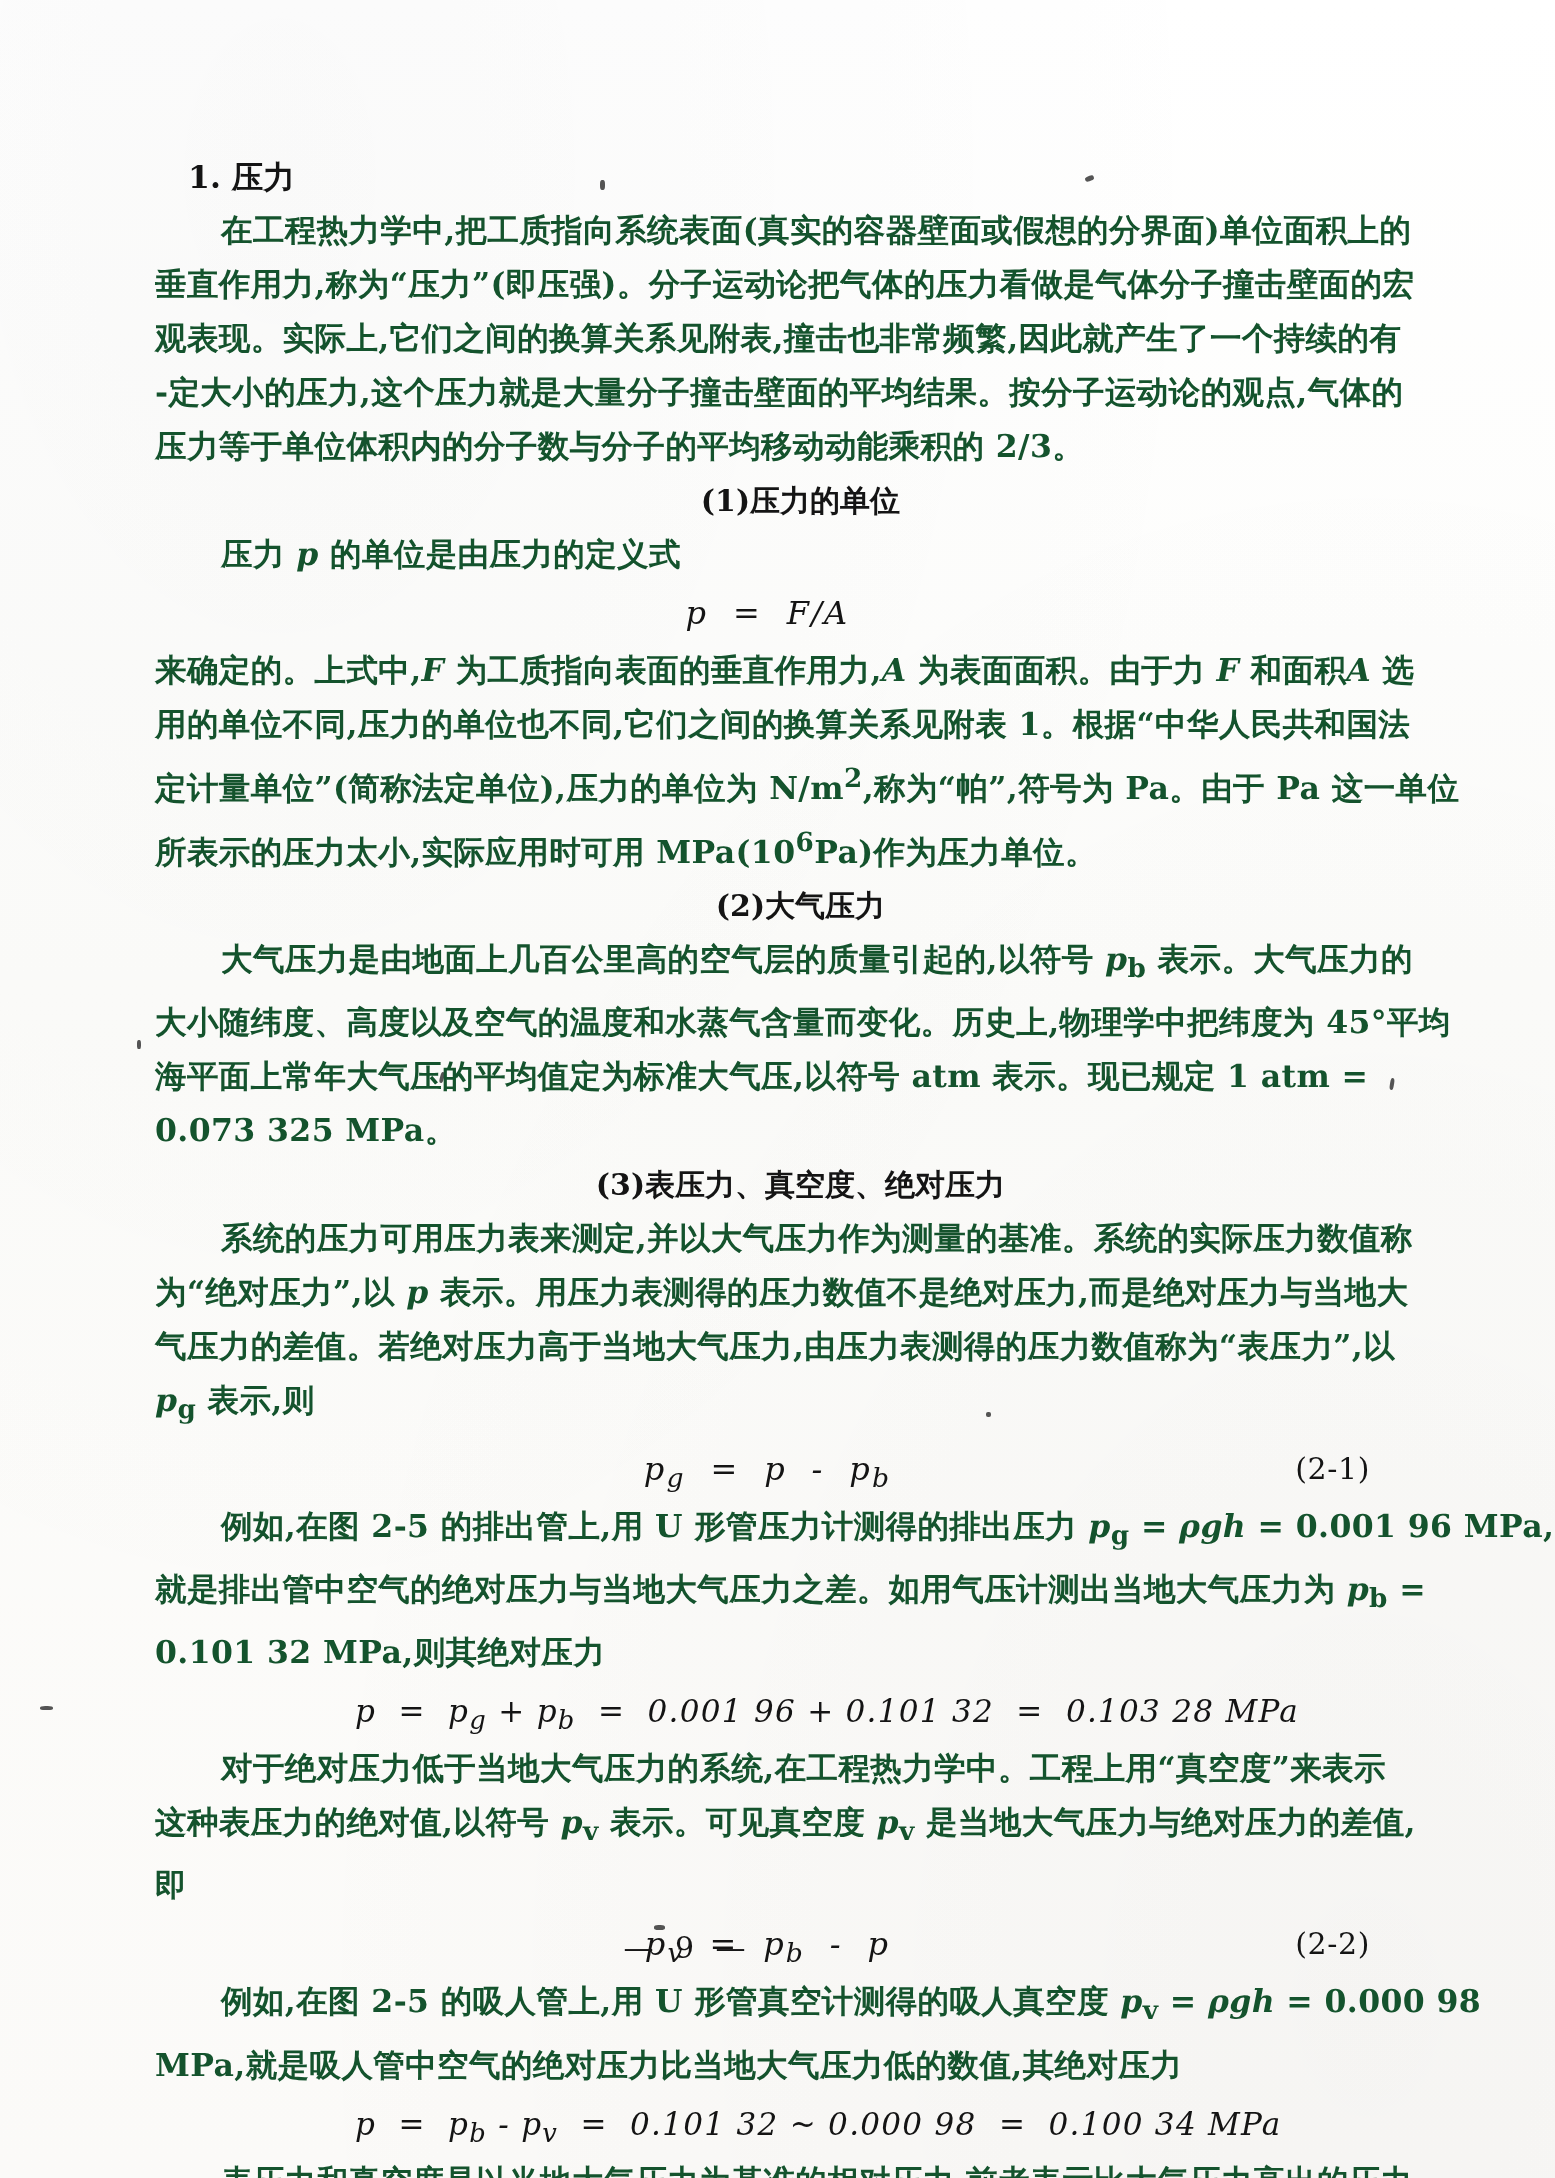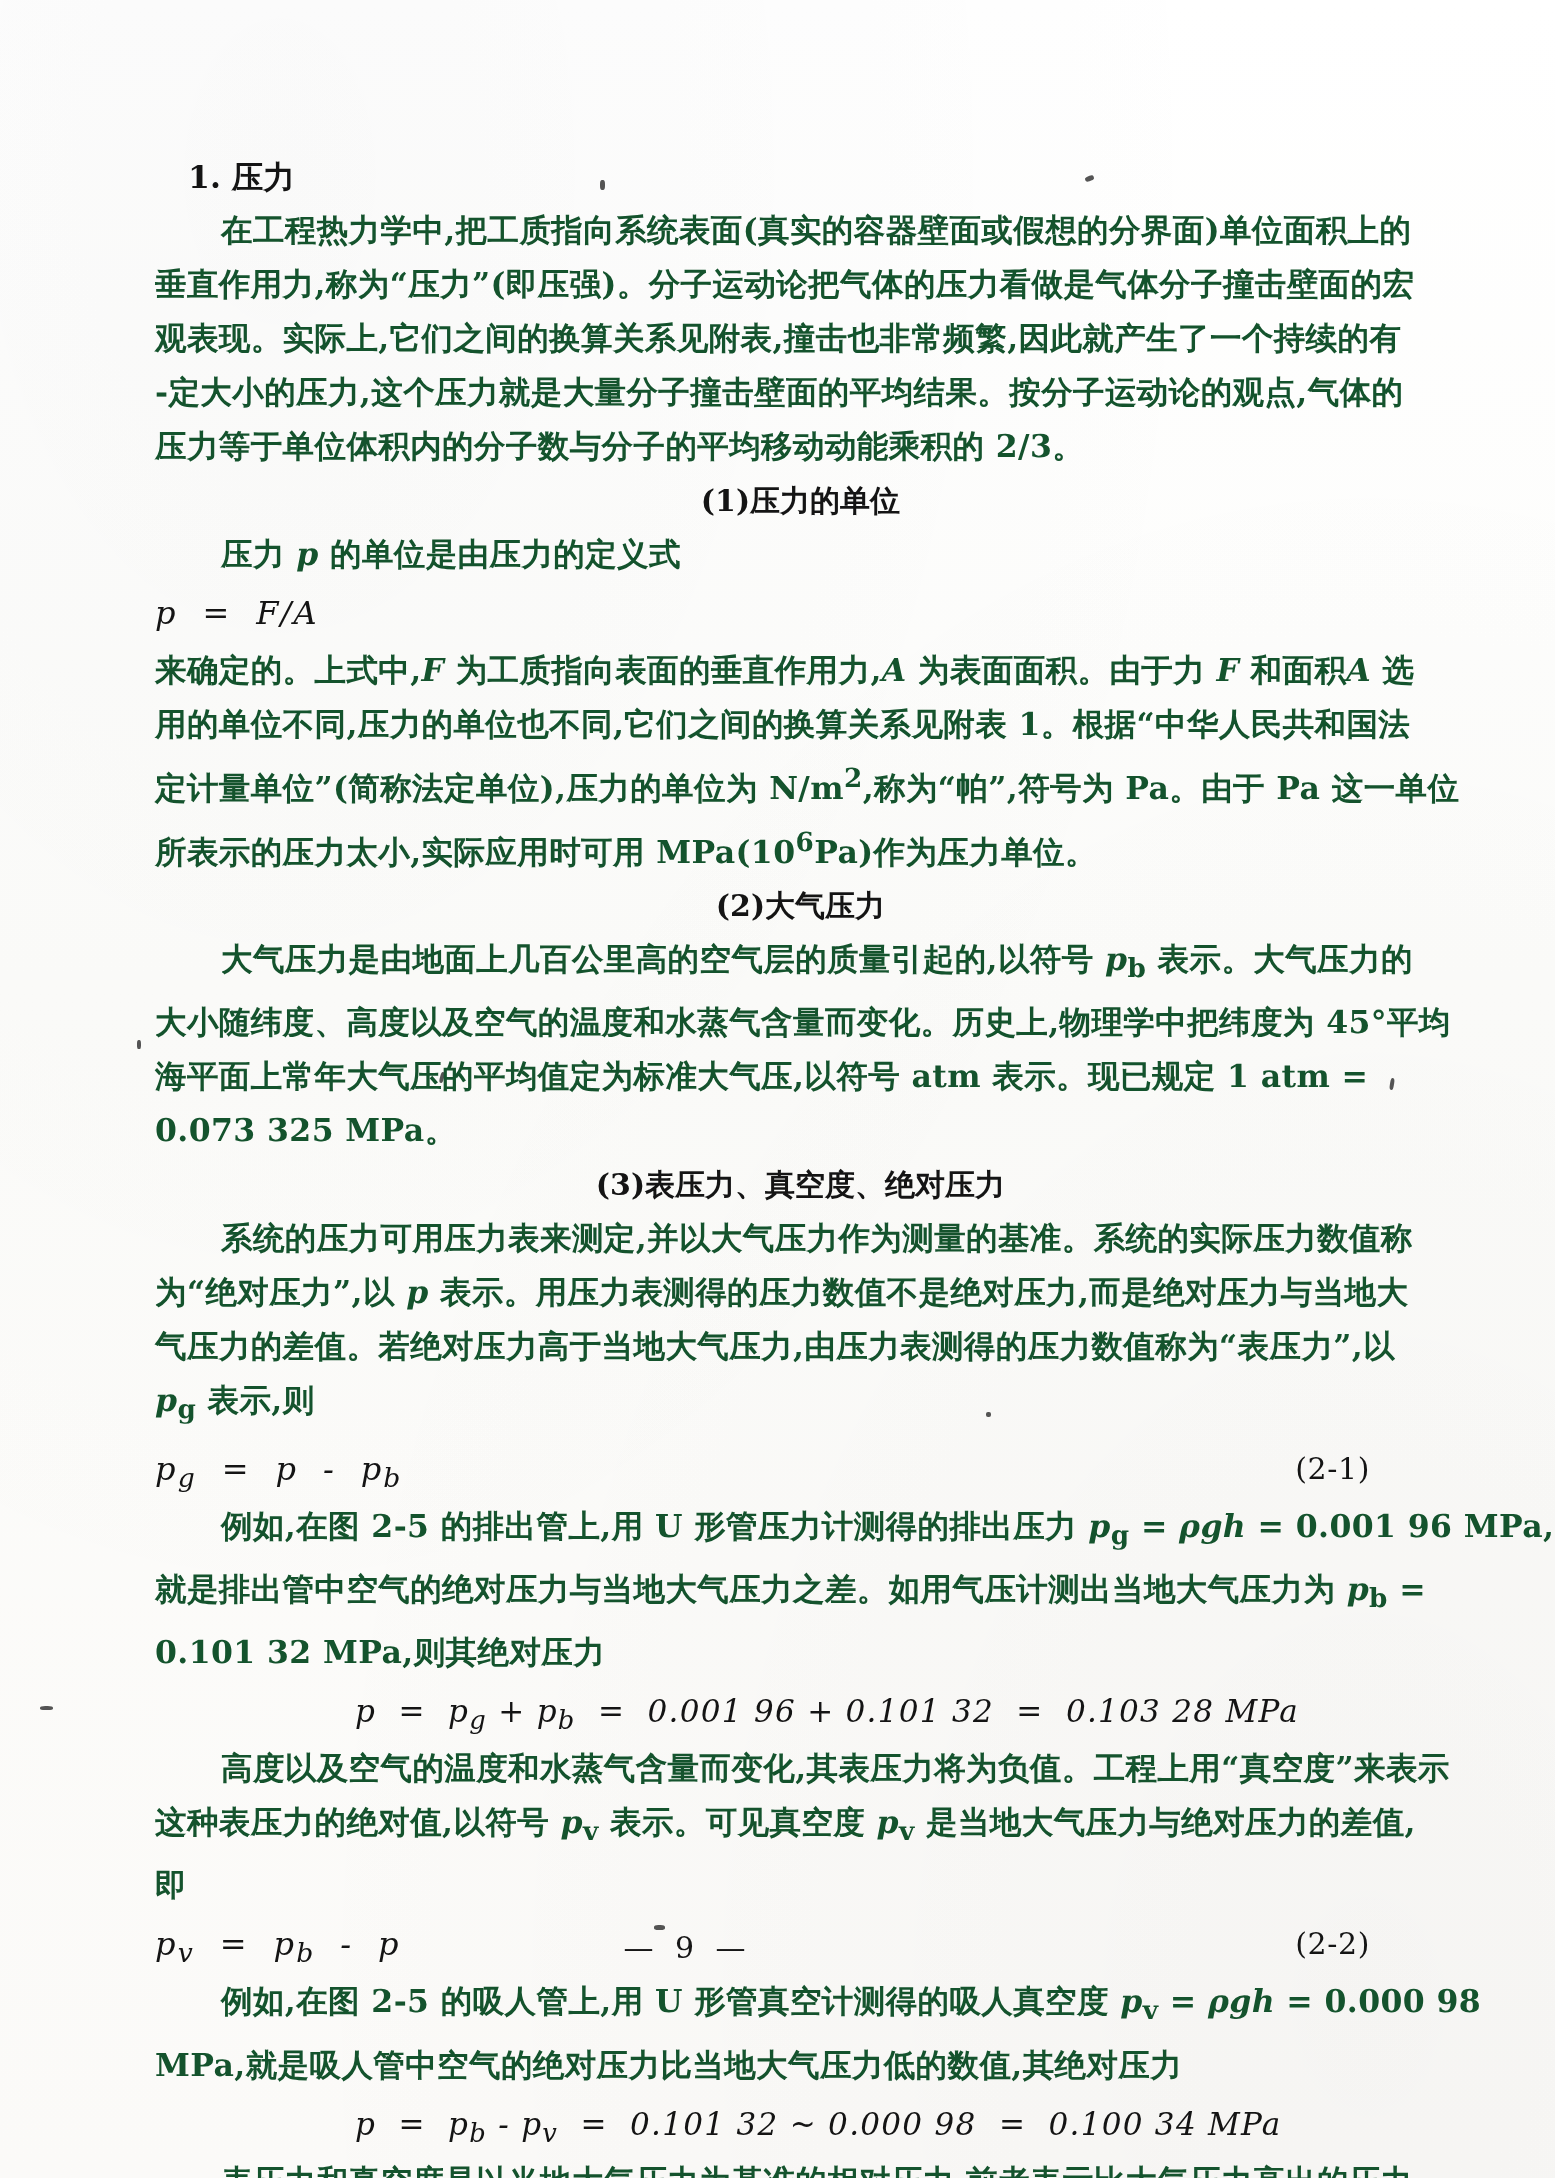--- a/index.html
+++ b/index.html
@@ -67,20 +67,21 @@
   }
 
   
   .eq-row {
     position: relative;
     height: 62px;
     line-height: 62px;
   }
 
   .eq-center {
+    text-align: center;
     font-family: "DejaVu Serif", "Liberation Serif", serif;
     font-style: italic;
     font-size: 32px;
     letter-spacing: 2.2px;
     white-space: pre;
     font-weight: 500;
   }
 
   .eq-left {
     padding-left: 200px;
@@ -190,21 +191,21 @@
     </div>
 
     <div class="ln indent2">例如,在图 2-5 的排出管上,用 U 形管压力计测得的排出压力 <i>p</i><sub>g</sub> = <i>ρgh</i> = 0.001 96 MPa,</div>
     <div class="ln">就是排出管中空气的绝对压力与当地大气压力之差。如用气压计测出当地大气压力为 <i>p</i><sub>b</sub> =</div>
     <div class="ln">0.101 32 MPa,则其绝对压力</div>
 
     <div class="eq-row">
       <div class="eq-left"><i>p</i>  =  <i>p</i><sub>g</sub> + <i>p</i><sub>b</sub>  =  0.001 96 + 0.101 32  =  0.103 28 MPa</div>
     </div>
 
-    <div class="ln indent2">高度以及空气的温度和水蒸气含量而变化,其表压力将为负值。工程上用“真空度”来表示</div>
+    <div class="ln indent2">对于绝对压力低于当地大气压力的系统,在工程热力学中。工程上用“真空度”来表示</div>
     <div class="ln">这种表压力的绝对值,以符号 <i>p</i><sub>v</sub> 表示。可见真空度 <i>p</i><sub>v</sub> 是当地大气压力与绝对压力的差值,</div>
     <div class="ln">即</div>
 
     <div class="eq-row">
       <div class="eq-center"><i>p</i><sub>v</sub>  =  <i>p</i><sub>b</sub>  -  <i>p</i></div>
       <div class="eq-num">(2-2)</div>
     </div>
 
     <div class="ln indent2">例如,在图 2-5 的吸人管上,用 U 形管真空计测得的吸人真空度 <i>p</i><sub>v</sub> = <i>ρgh</i> = 0.000 98</div>
     <div class="ln">MPa,就是吸人管中空气的绝对压力比当地大气压力低的数值,其绝对压力</div>

